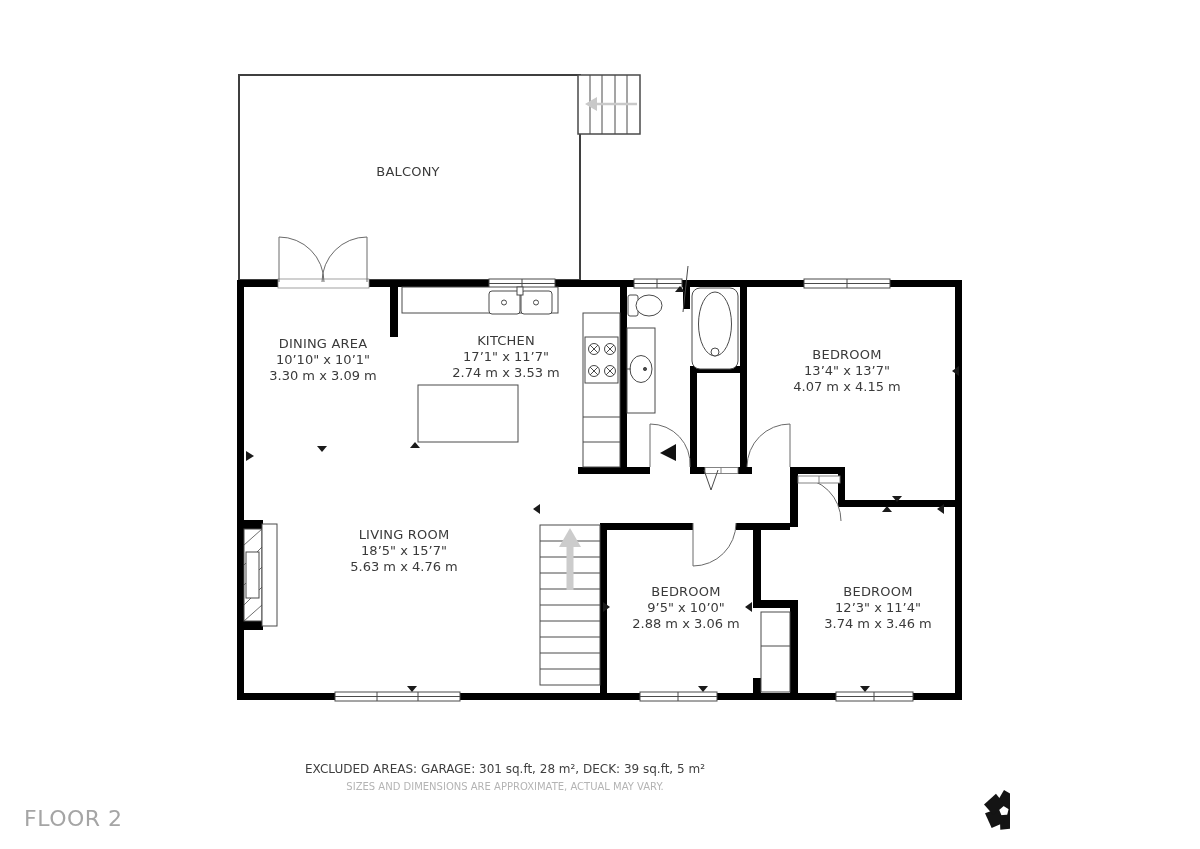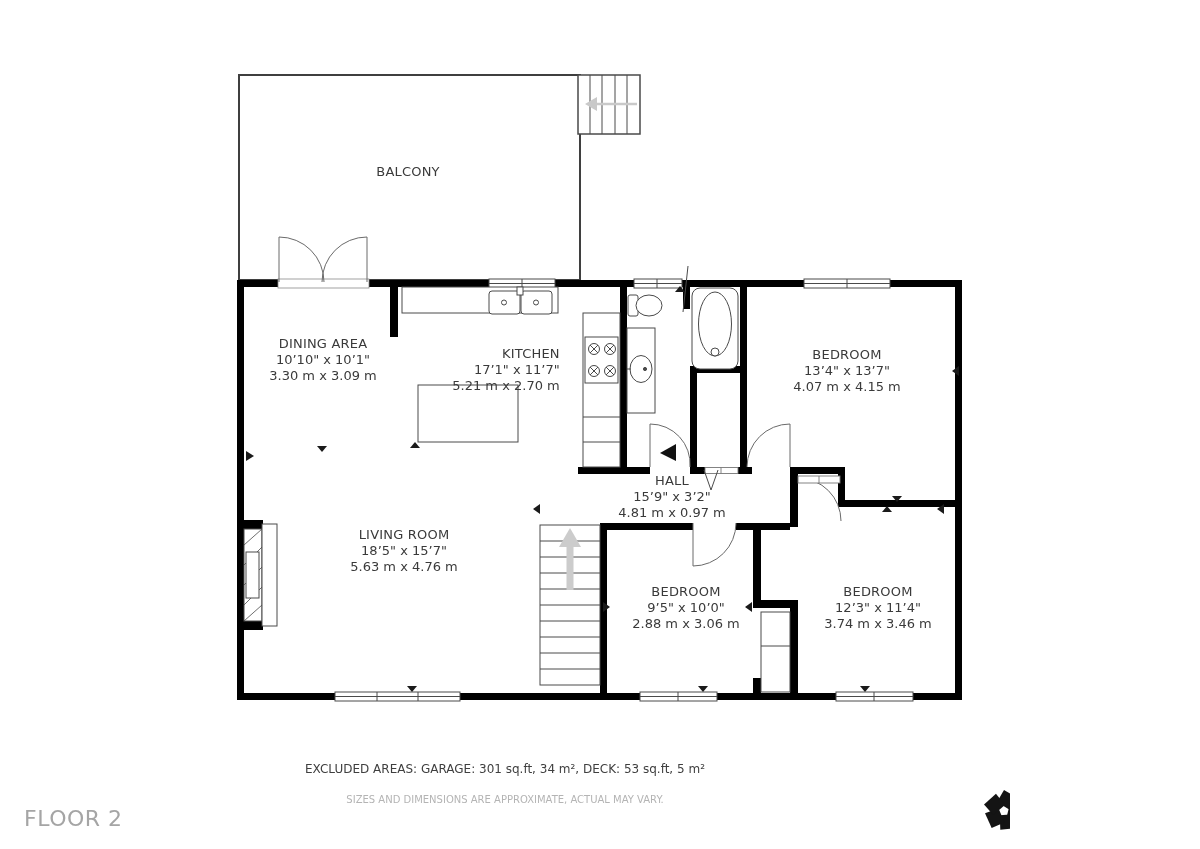--- a/index.html
+++ b/index.html
@@ -4,21 +4,21 @@
 <style>
   html,body{margin:0;padding:0;background:#fff;}
   .page{position:relative;width:1010px;height:849px;background:#ffffff;overflow:hidden;
         font-family:"DejaVu Sans",sans-serif;}
   svg.plan{position:absolute;left:0;top:0;}
   .room-label{position:absolute;transform:translateX(-50%);text-align:center;
               color:#3a3a3a;font-size:13px;line-height:16px;white-space:nowrap;}
   .room-label .rname{letter-spacing:.2px;}
   .footer{position:absolute;left:0;right:0;top:762px;text-align:center;color:#3f3f3f;}
   .footer .f-line{font-size:12px;line-height:14.5px;}
-  .footer .f-disclaimer{font-size:10px;line-height:13px;color:#b4b4b4;margin-top:16px;}
+  .footer .f-disclaimer{font-size:10px;line-height:13px;color:#b4b4b4;margin-top:3px;}
   .floor-tag{position:absolute;left:24px;top:806px;font-size:22px;color:#a5a5a5;letter-spacing:.5px;}
   .brand{position:absolute;left:979px;top:785px;display:flex;align-items:flex-end;gap:9px;}
   .brand .brand-text{font-family:"Liberation Serif","DejaVu Serif",serif;font-size:31px;
                      color:#141414;font-weight:500;letter-spacing:.2px;}
   .brand sup{font-size:11px;vertical-align:14px;color:#141414;}
 </style>
 </head>
 <body>
 
 <div class="page">
@@ -237,53 +237,48 @@
   </svg>
 
   <div class="room-label" style="left:408px;top:164px;">
     <div class="rname">BALCONY</div>
   </div>
   <div class="room-label" style="left:323px;top:336px;">
     <div class="rname">DINING AREA</div>
     <div>10’10" x 10’1"</div>
     <div>3.30 m x 3.09 m</div>
   </div>
-  <div class="room-label" style="left:506px;top:346px;text-align:right;">
+  <div class="room-label" style="left:506px;top:333px;">
     <div class="rname">KITCHEN</div>
     <div>17’1" x 11’7"</div>
-    <div>5.21 m x 2.70 m</div>
+    <div>2.74 m x 3.53 m</div>
   </div>
   <div class="room-label" style="left:847px;top:347px;">
     <div class="rname">BEDROOM</div>
     <div>13’4" x 13’7"</div>
     <div>4.07 m x 4.15 m</div>
   </div>
-  <div class="room-label" style="left:672px;top:473px;">
-    <div class="rname">HALL</div>
-    <div>15’9" x 3’2"</div>
-    <div>4.81 m x 0.97 m</div>
-  </div>
   <div class="room-label" style="left:404px;top:527px;">
     <div class="rname">LIVING ROOM</div>
     <div>18’5" x 15’7"</div>
     <div>5.63 m x 4.76 m</div>
   </div>
   <div class="room-label" style="left:686px;top:584px;">
     <div class="rname">BEDROOM</div>
     <div>9’5" x 10’0"</div>
     <div>2.88 m x 3.06 m</div>
   </div>
   <div class="room-label" style="left:878px;top:584px;">
     <div class="rname">BEDROOM</div>
     <div>12’3" x 11’4"</div>
     <div>3.74 m x 3.46 m</div>
   </div>
 
   <div class="footer">
-    <div class="f-line">EXCLUDED AREAS: GARAGE: 301 sq.ft, 34 m², DECK: 53 sq.ft, 5 m²</div>
+    <div class="f-line">EXCLUDED AREAS: GARAGE: 301 sq.ft, 28 m², DECK: 39 sq.ft, 5 m²</div>
     <div class="f-disclaimer">SIZES AND DIMENSIONS ARE APPROXIMATE, ACTUAL MAY VARY.</div>
   </div>
 
   <div class="floor-tag">FLOOR 2</div>
 
   <div class="brand">
     <svg width="50" height="52" viewBox="0 0 50 52">
       <g fill="#141414">
         <polygon points="25,5 39,13 31,25 18,17" transform="rotate(0 25 26)"></polygon>
         <polygon points="25,5 39,13 31,25 18,17" transform="rotate(72 25 26)"></polygon>

